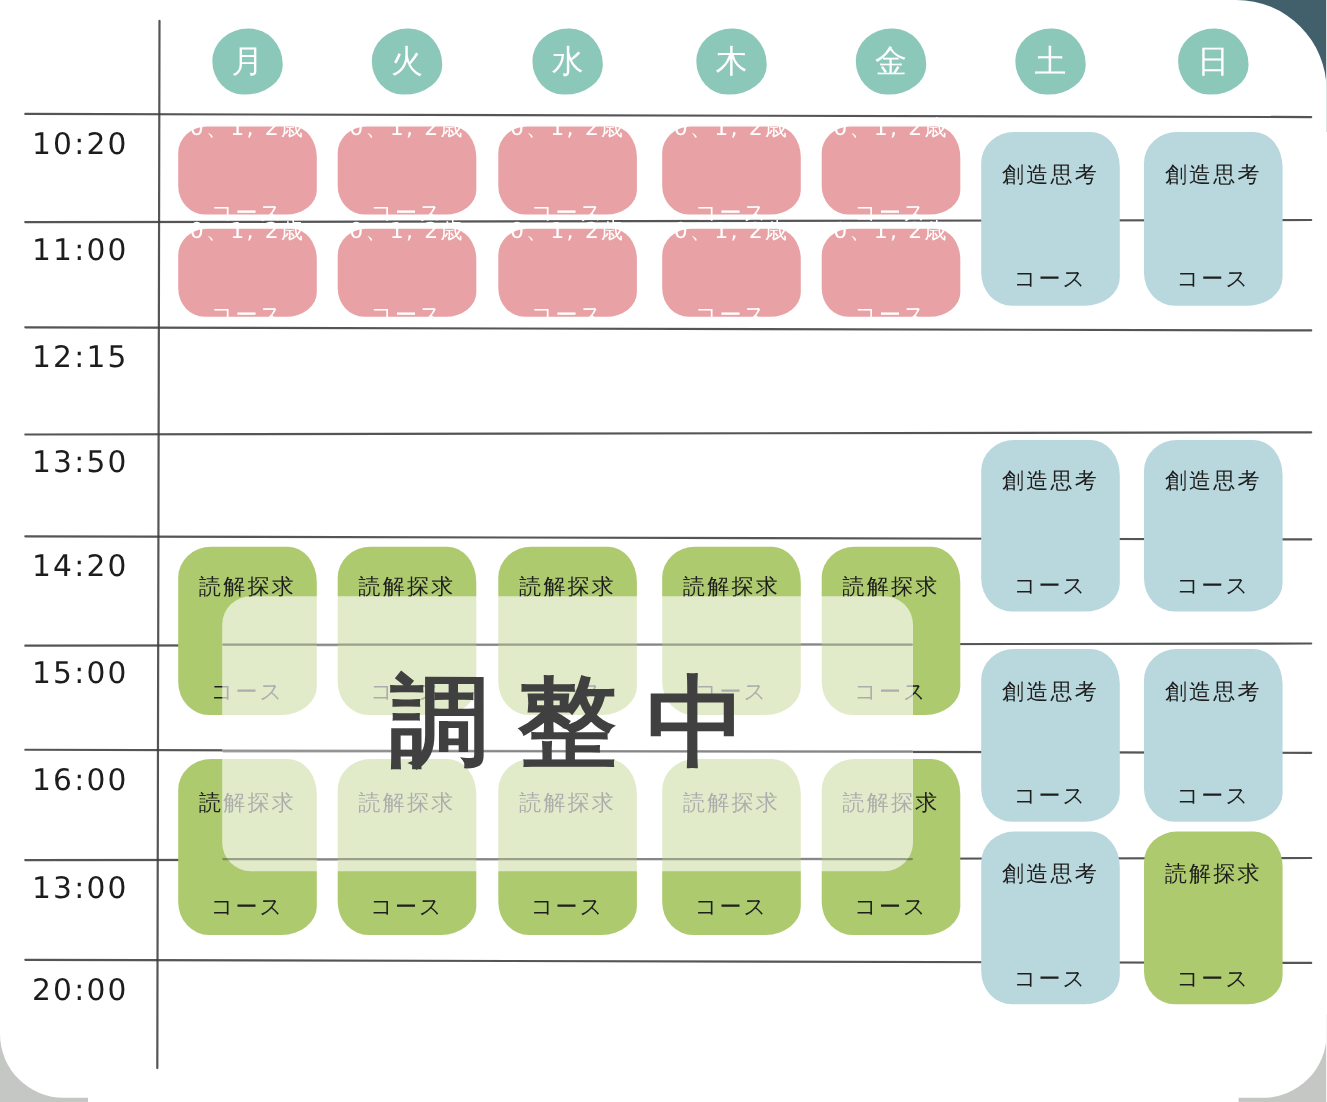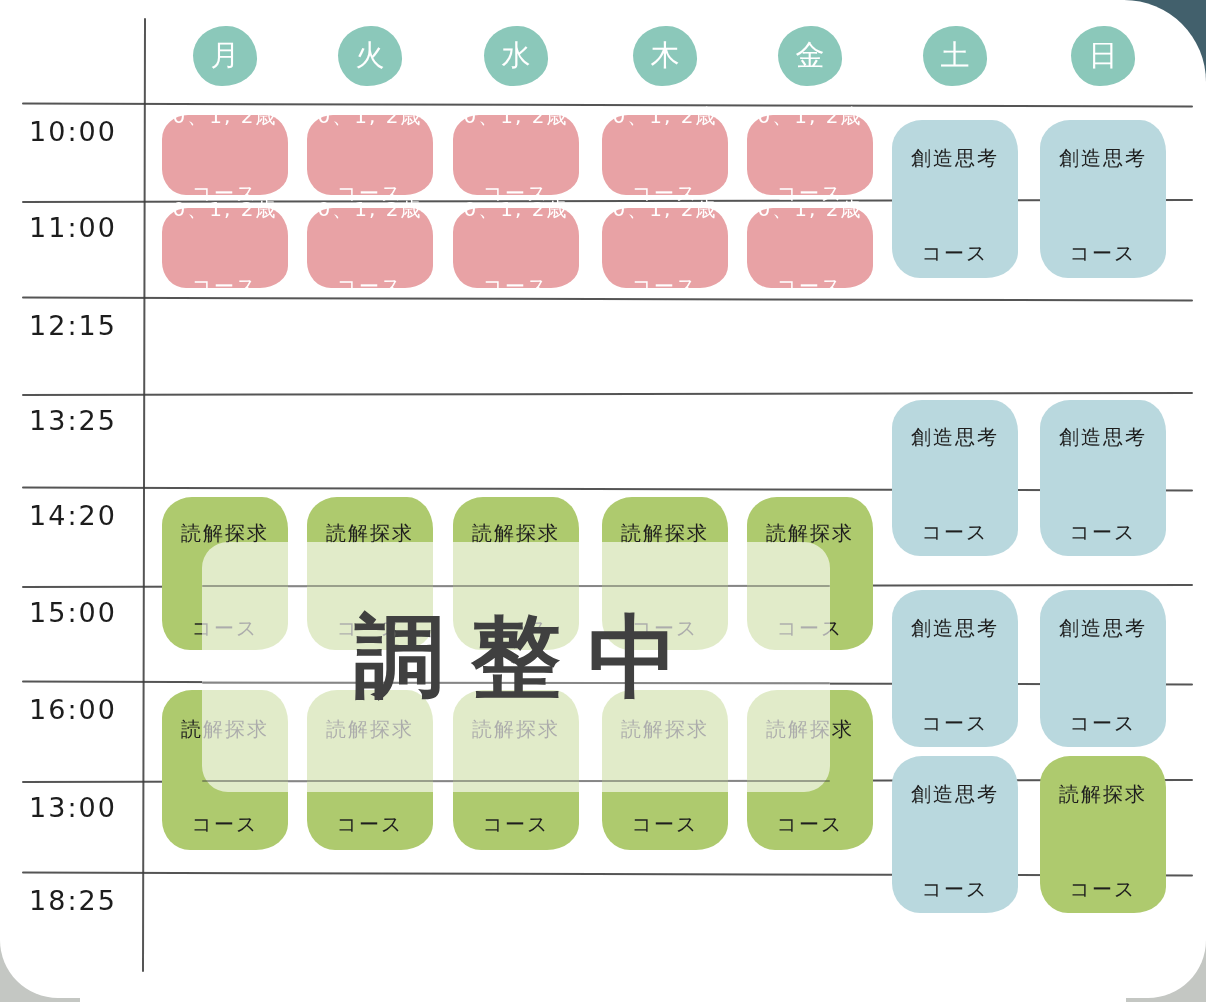--- a/index.html
+++ b/index.html
@@ -68,29 +68,29 @@
           <div>金</div>
         </div>
         <div class="day-badge" style="left: 923px; top: 26px; width: 64px; height: 60px; background: rgb(139, 200, 186);">
           <div>土</div>
         </div>
         <div class="day-badge" style="left: 1071px; top: 26px; width: 64px; height: 60px; background: rgb(139, 200, 186);">
           <div>日</div>
         </div>
       </div>
     <div id="time-col">
-        <div class="time-label" style="left: 3px; top: 116px;">10:00</div>
+        <div class="time-label" style="left: 3px; top: 116px;">10:20</div>
         <div class="time-label" style="left: 3px; top: 212px;">11:00</div>
         <div class="time-label" style="left: 3px; top: 310px;">12:15</div>
-        <div class="time-label" style="left: 3px; top: 405px;">13:25</div>
+        <div class="time-label" style="left: 3px; top: 405px;">13:50</div>
         <div class="time-label" style="left: 3px; top: 500px;">14:20</div>
         <div class="time-label" style="left: 3px; top: 597px;">15:00</div>
         <div class="time-label" style="left: 3px; top: 694px;">16:00</div>
         <div class="time-label" style="left: 3px; top: 792px;">13:00</div>
-        <div class="time-label" style="left: 3px; top: 885px;">18:25</div>
+        <div class="time-label" style="left: 3px; top: 885px;">20:00</div>
       </div>
     <div id="events">
         <div class="event" style="left: 162px; top: 115px; width: 126px; height: 80px; background: rgb(232, 162, 165); color: rgb(255, 255, 255);">
           <div class="l1">0、1, 2歳</div>
           <div class="l2">コース</div>
         </div>
         <div class="event" style="left: 307px; top: 115px; width: 126px; height: 80px; background: rgb(232, 162, 165); color: rgb(255, 255, 255);">
           <div class="l1">0、1, 2歳</div>
           <div class="l2">コース</div>
         </div>

